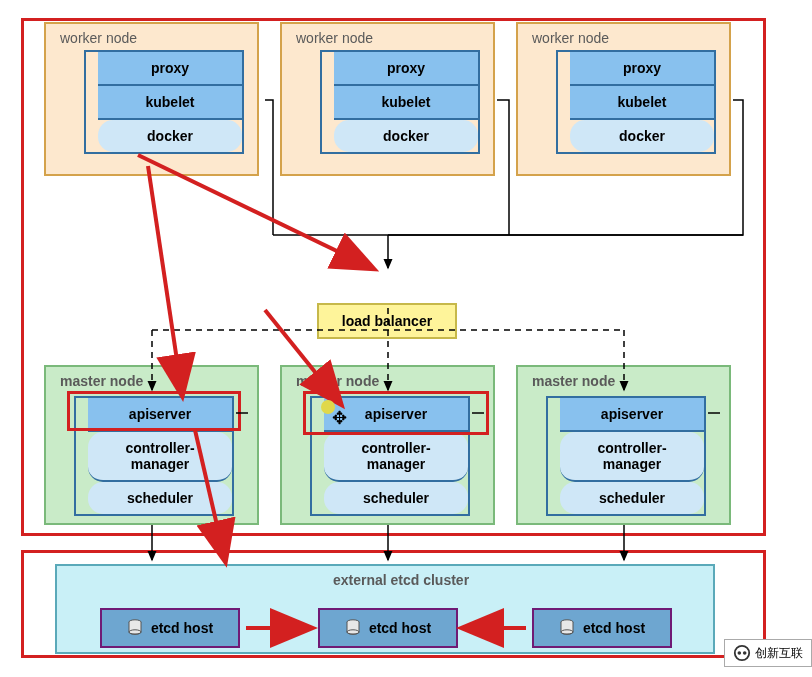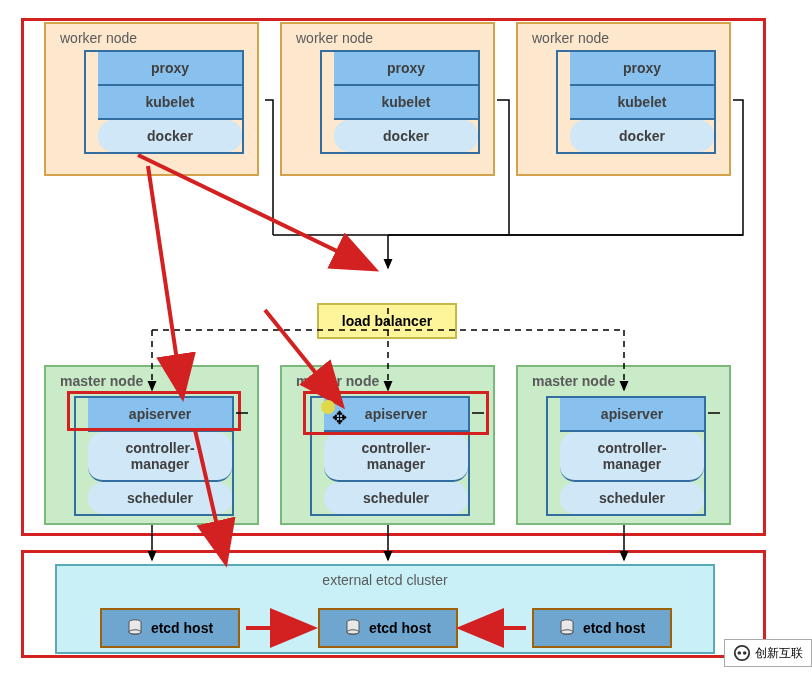--- a/index.html
+++ b/index.html
@@ -8,36 +8,36 @@
 
   
   .red-out { position: absolute; border: 3px solid #d32020; }
 
   
   .worker-bg { position: absolute; background: #fde8ce; border: 2px solid #d4a24b; }
   .worker-title { position: absolute; font-weight: normal; color: #5a5a5a; font-size: 14px; }
 
   
   .stack { position: absolute; border: 2px solid #326ea0; }
-  .cell { border-bottom: 2px solid #326ea0; text-align: center; padding: 8px 13px; font-size: 14px; font-weight: bold; color: #404040; margin-left: 12px; }
+  .cell { border-bottom: 2px solid #326ea0; text-align: center; padding: 8px 13px; font-size: 14px; font-weight: bold; color: #000000; margin-left: 12px; }
   .cell:last-child { border-bottom: none; }
   .c-blue { background: #88c1ee; }
   .c-light { background: #cfe7f7; border-radius: 15px; }
 
   
   .master-bg { position: absolute; background: #c9ebc8; border: 2px solid #7ab97a; }
   .master-title { position: absolute; font-weight: bold; color: #5a5a5a; font-size: 14px; }
 
   
   .lb { position: absolute; background: #fef49a; border: 2px solid #c6b84a; text-align: center; font-weight: bold; font-size: 14px; padding: 8px 10px; }
 
   
   .etcd-bg { position: absolute; background: #c9f0f7; border: 2px solid #5aa9b9; }
-  .etcd-title { position: absolute; font-weight: normal; color: #5a5a5a; font-size: 14px; width: 100%; text-align: center; }
-  .etcd-host { position: absolute; background: #6ea6d0; border: 2px solid #a16207; text-align: center; font-size: 14px; font-weight: bold; padding: 9px 6px; display: flex; align-items: center; justify-content: center; gap: 8px; }
+  .etcd-title { position: absolute; font-weight: bold; color: #5a5a5a; font-size: 14px; width: 100%; text-align: center; margin-left: 16px; }
+  .etcd-host { position: absolute; background: #6ea6d0; border: 2px solid #701a75; text-align: center; font-size: 14px; font-weight: bold; padding: 9px 6px; display: flex; align-items: center; justify-content: center; gap: 8px; }
   .db-icon { width: 16px; height: 18px; }
 
   
   .hl-api { position: absolute; border: 3px solid #d32020; background: transparent; }
 
   
   .cursor { position: absolute; font-size: 18px; color: #000; pointer-events: none; }
   .dot-yellow { position: absolute; width: 14px; height: 14px; background: #e0d84a; border-radius: 50%; }
 
   

